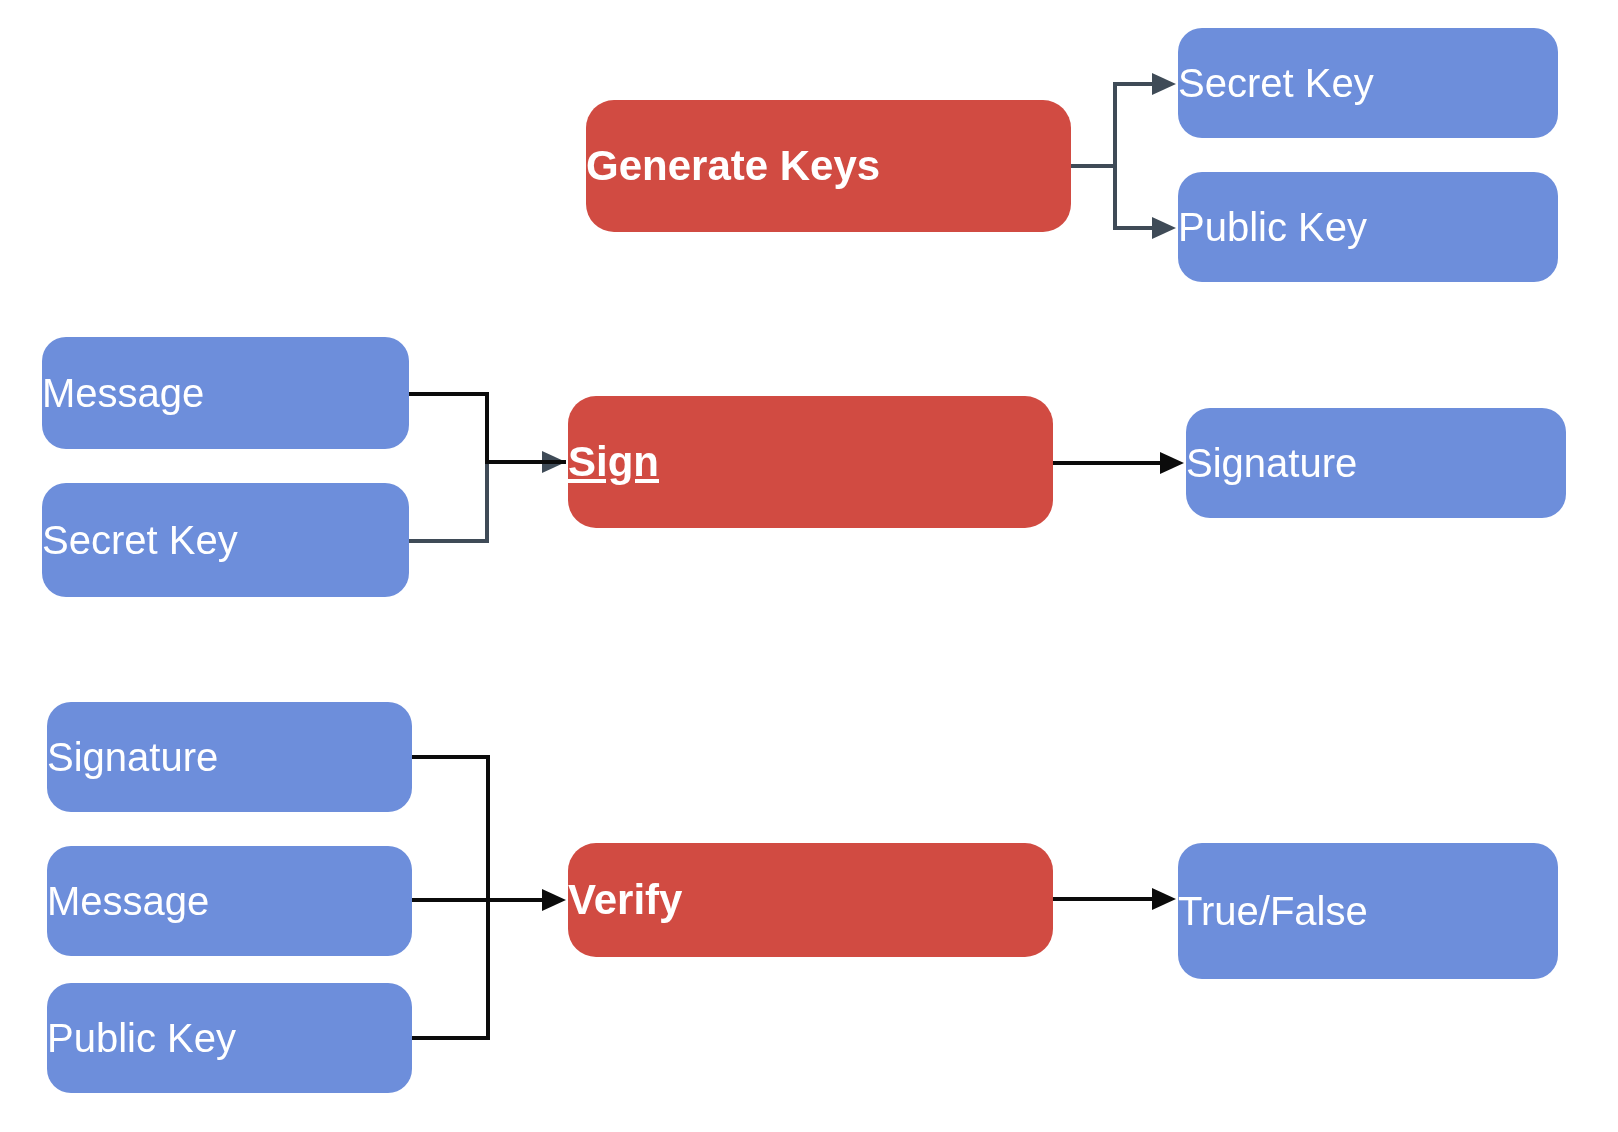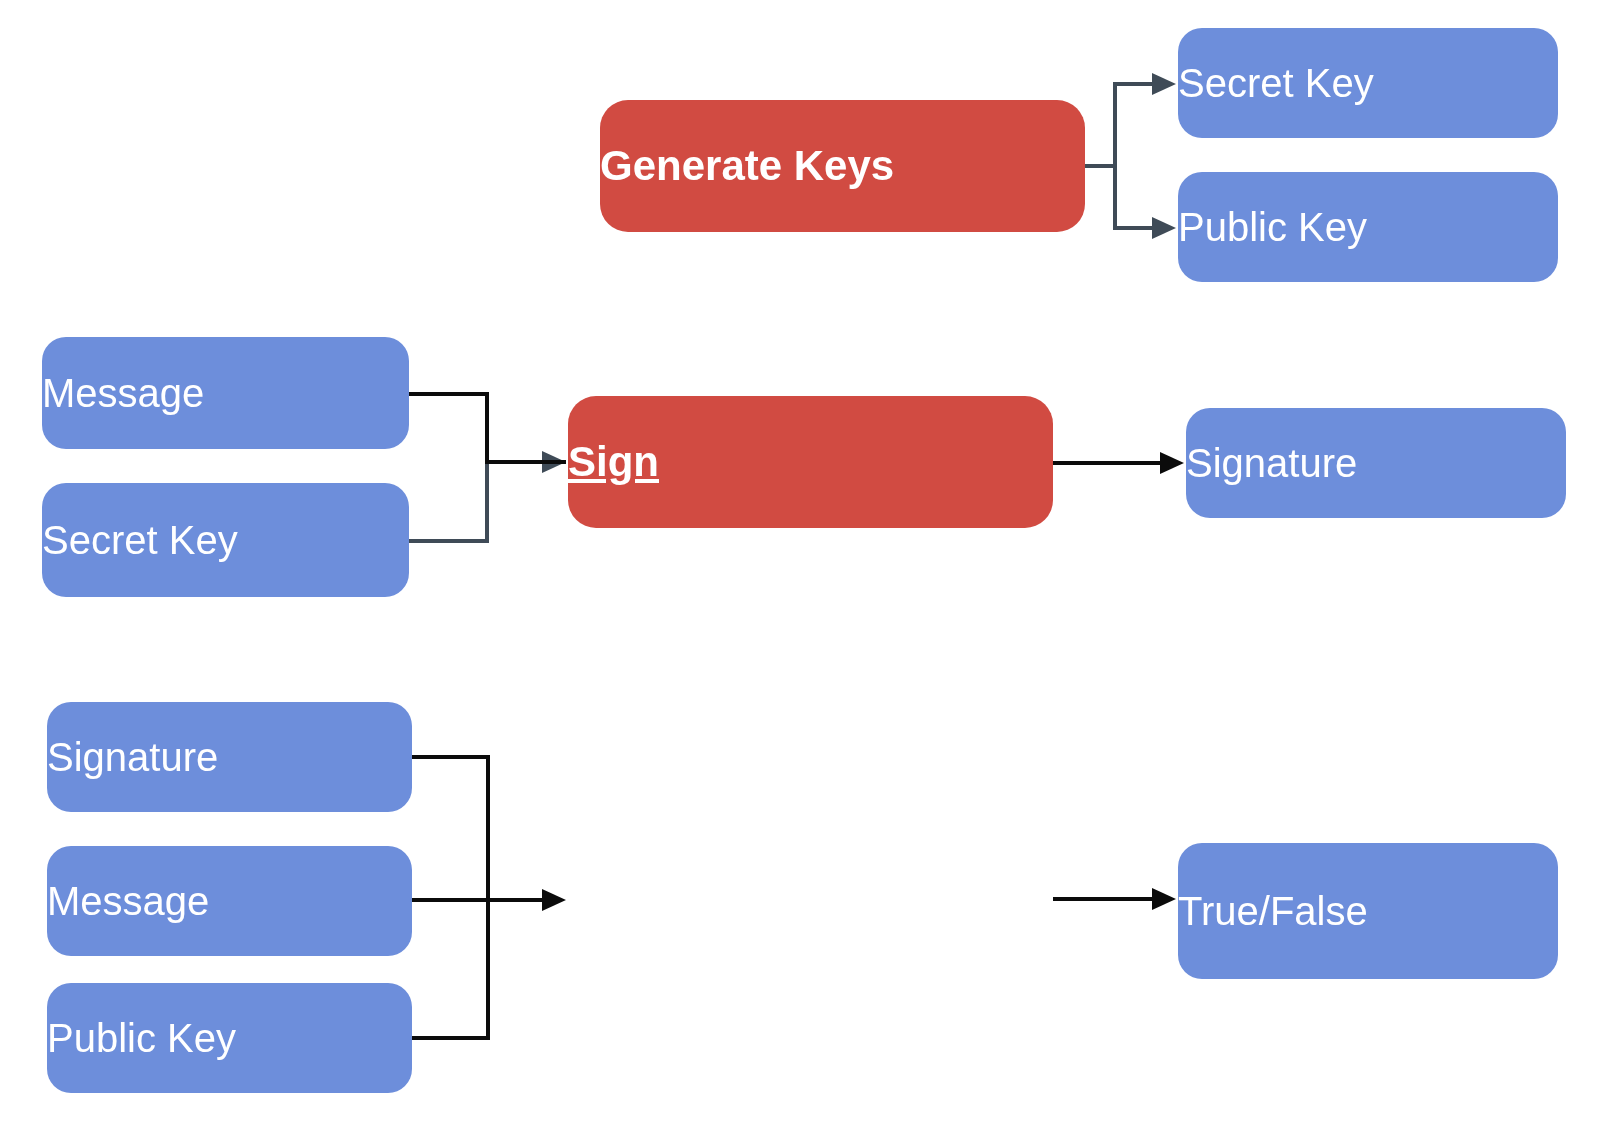--- a/index.html
+++ b/index.html
@@ -31,21 +31,21 @@
     font-size: 40px;
     font-weight: 400;
   }
   .node.process {
     background: #D14B42;
     border-radius: 28px;
     font-size: 42px;
     font-weight: 700;
   }
   
-  .n-genkeys          { left: 600px;  top: 100px; width: 485px; height: 132px; }
+  .n-genkeys          { left: 586px;  top: 100px; width: 485px; height: 132px; }
   .n-secret-out       { left: 1178px; top: 28px;  width: 380px; height: 110px; }
   .n-public-out       { left: 1178px; top: 172px; width: 380px; height: 110px; }
   .n-message-sign     { left: 42px;   top: 337px; width: 367px; height: 112px; }
   .n-secretkey-sign   { left: 42px;   top: 483px; width: 367px; height: 114px; }
   .n-sign             { left: 568px;  top: 396px; width: 485px; height: 132px; text-decoration: underline; }
   .n-signature-out    { left: 1186px; top: 408px; width: 380px; height: 110px; }
   .n-signature-verify { left: 47px;   top: 702px; width: 365px; height: 110px; }
   .n-message-verify   { left: 47px;   top: 846px; width: 365px; height: 110px; }
   .n-publickey-verify { left: 47px;   top: 983px; width: 365px; height: 110px; }
   .n-verify           { left: 568px;  top: 843px; width: 485px; height: 114px; }
@@ -120,17 +120,20 @@
 
   <div class="node data n-signature-verify">
     <span>Signature</span>
   </div>
   <div class="node data n-message-verify">
     <span>Message</span>
   </div>
   <div class="node data n-publickey-verify">
     <span>Public Key</span>
   </div>
+  <div class="node process n-verify">
+    <span>Verify</span>
+  </div>
   <div class="node data n-truefalse">
     <span>True/False</span>
   </div>
 
 </div>
 
 </body></html>

